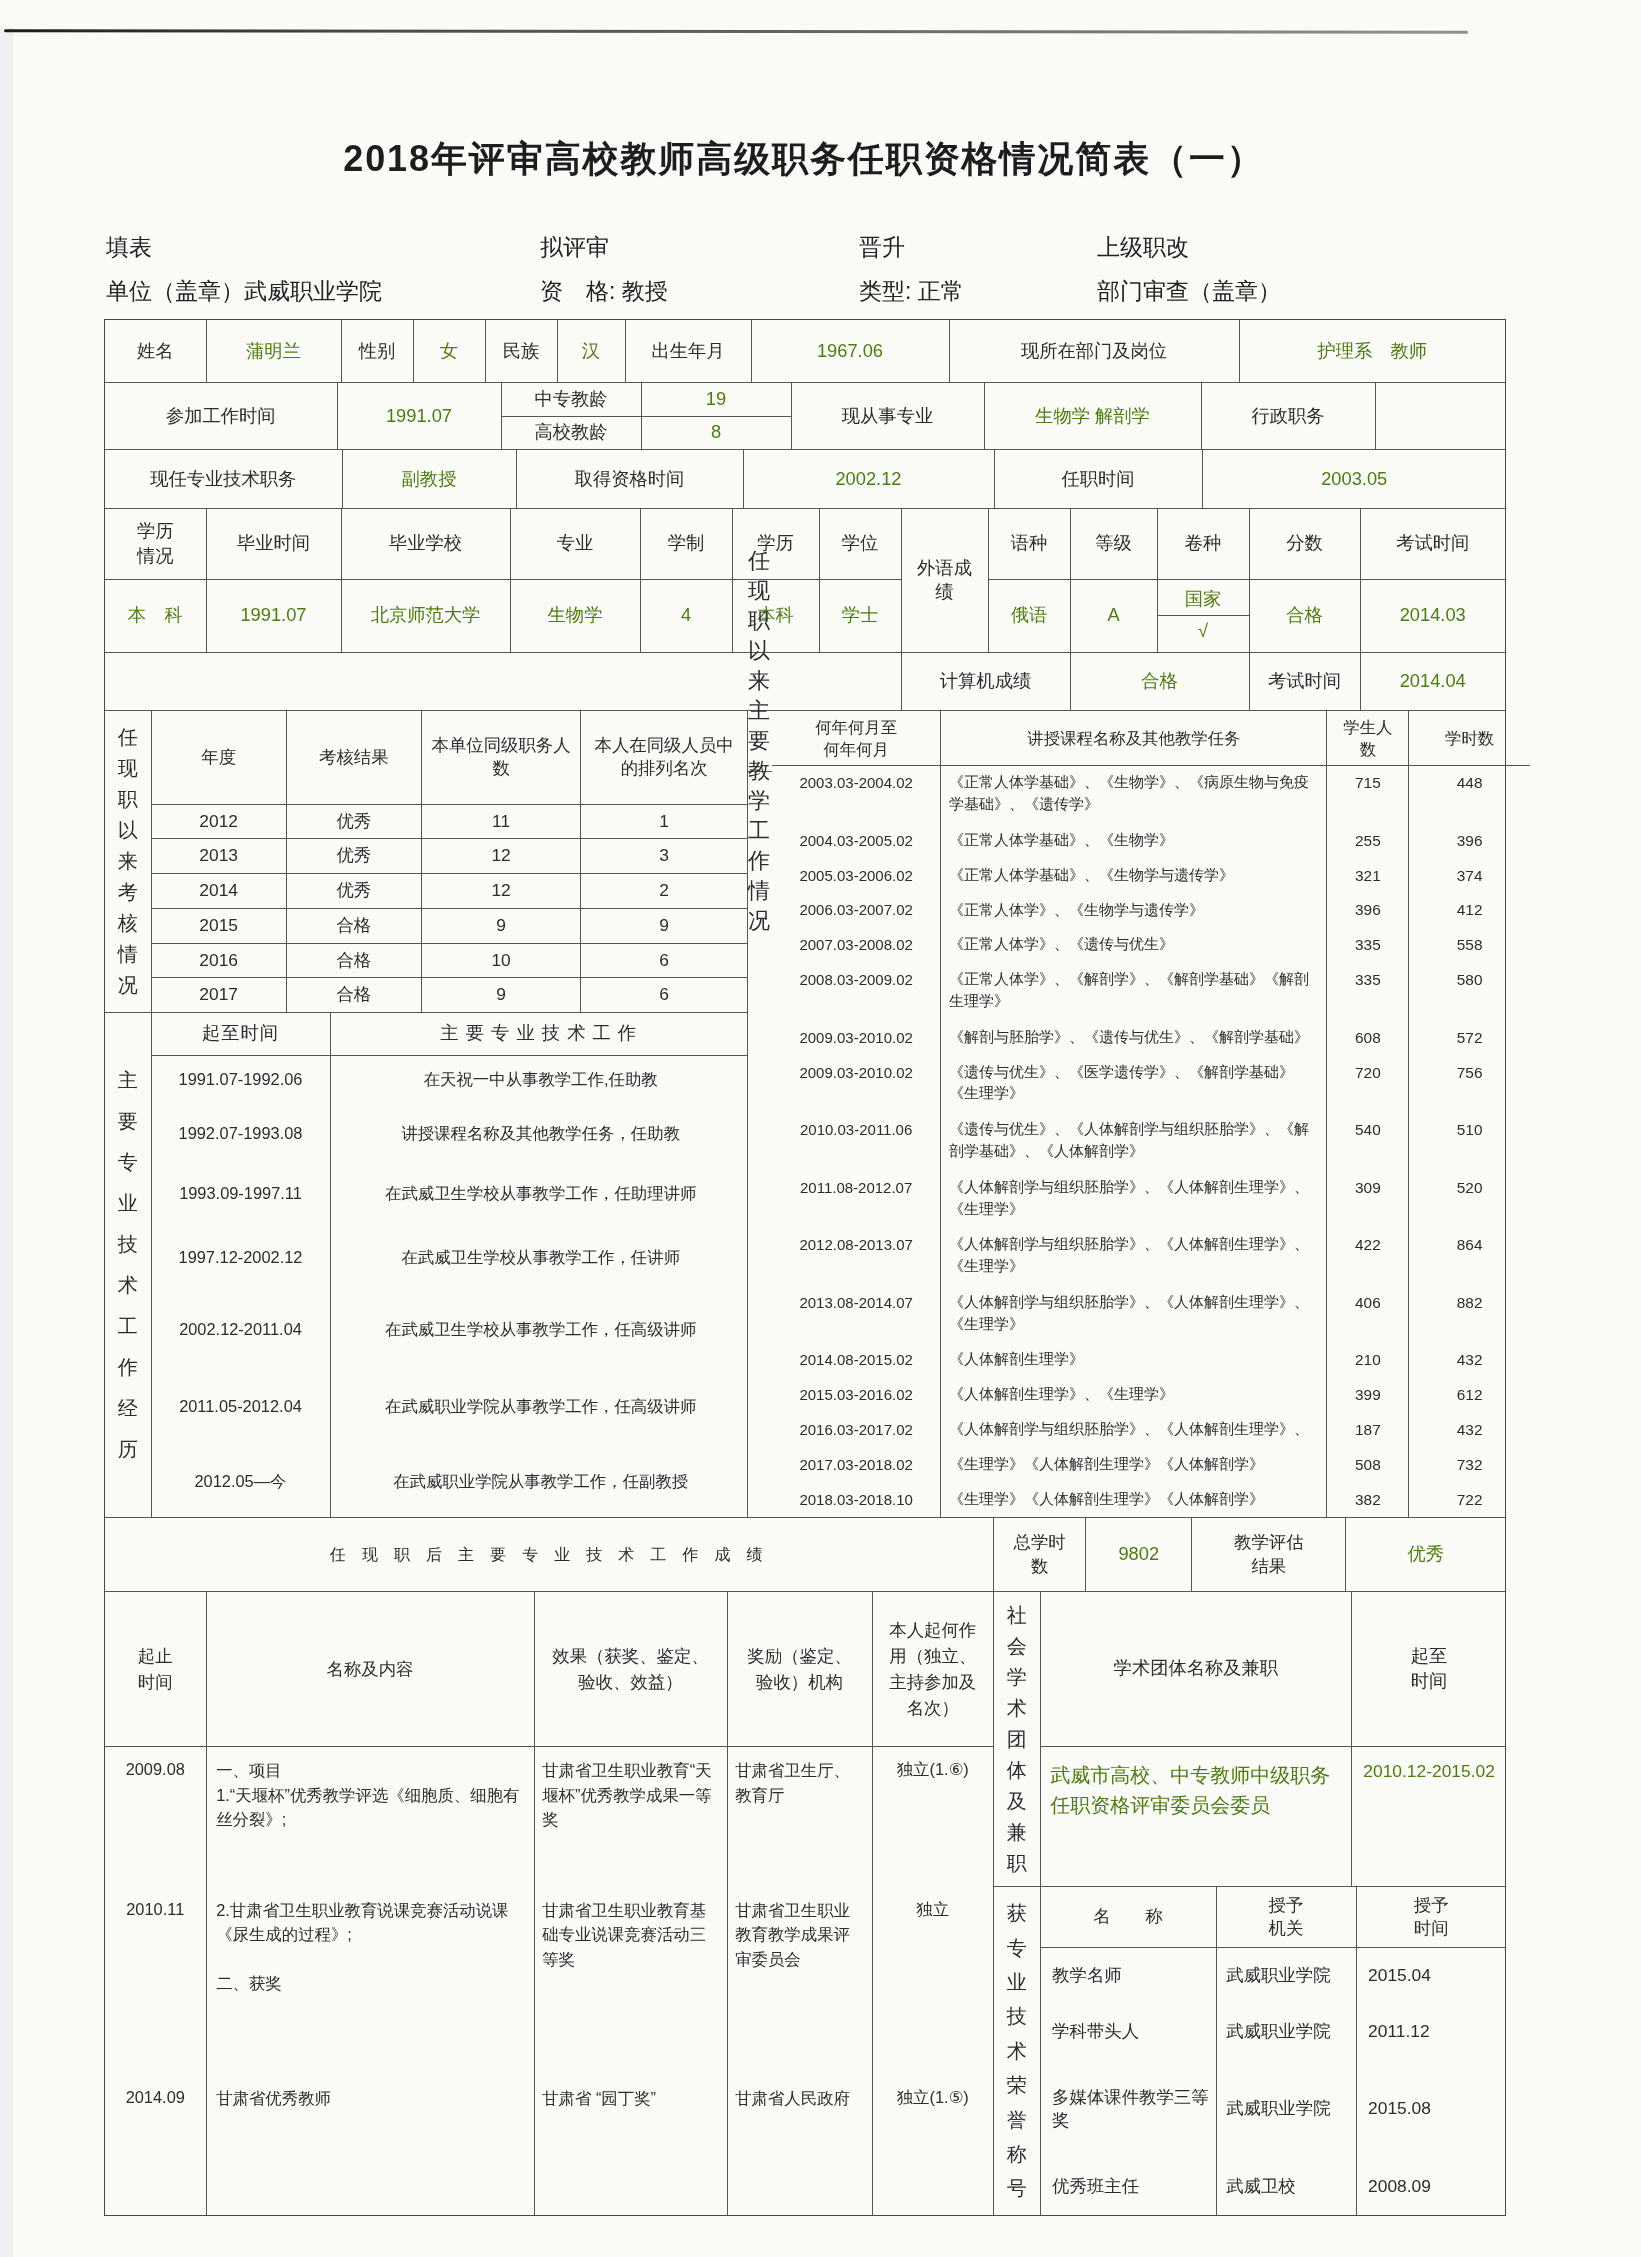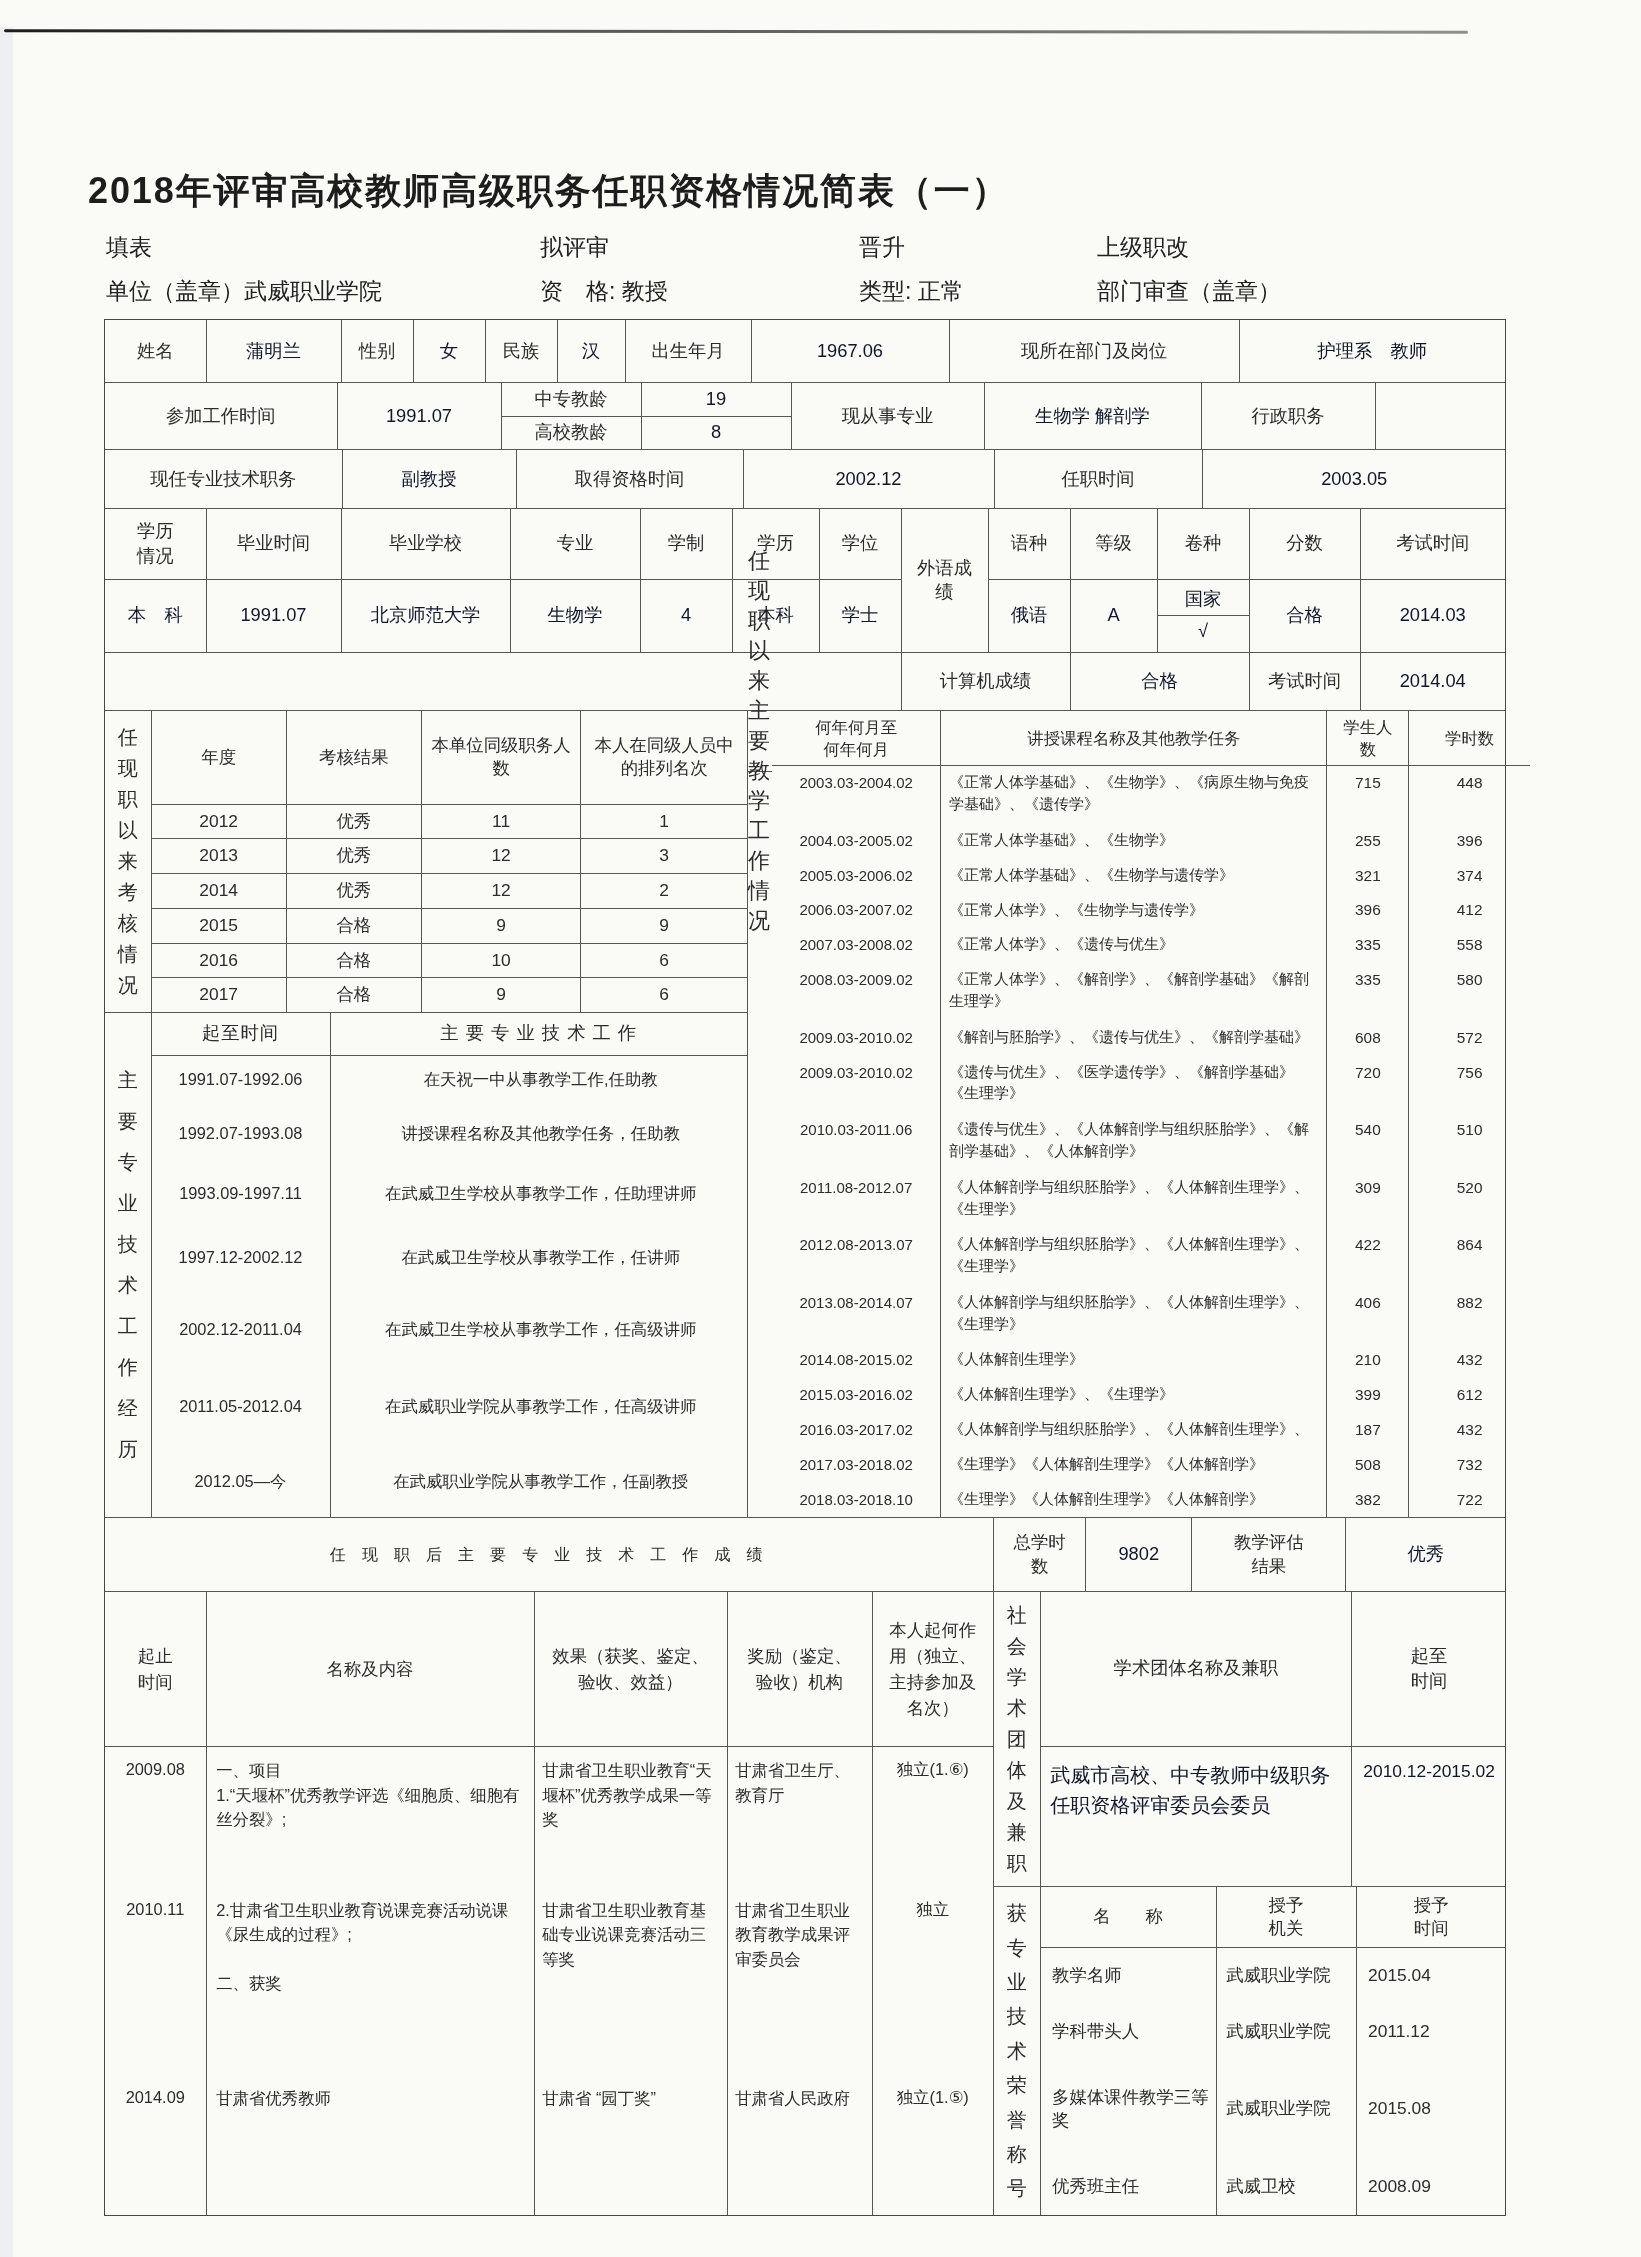--- a/index.html
+++ b/index.html
@@ -6,38 +6,38 @@
   .page{
     position:relative;width:1641px;height:2257px;margin:0 auto;
     background:#fafaf7;overflow:hidden;
     font-family:"Liberation Sans","DejaVu Sans",sans-serif;
     color:#2c2c2c;
   }
   .left-shade{position:absolute;left:0;top:27px;width:12.6px;height:2230px;background:#edeff1;}
   .edge-top{position:absolute;left:3.9px;top:30px;width:1464px;height:2.9px;
     background:linear-gradient(90deg,#1c1c1c,#4a4a4a 25%,#6a6a6a 60%,#8e8e8e 95%);
     transform:rotate(0.05deg);border-radius:1.9px;}
-  .title{position:absolute;left:88px;top:135px;width:1400px;text-align:left;
-    font-size:36px;font-weight:bold;letter-spacing:1.9px;color:#1d1d1d;margin-top:32px;}
+  .title{position:absolute;left:104px;top:135px;width:1400px;text-align:center;
+    font-size:36px;font-weight:bold;letter-spacing:1.9px;color:#1d1d1d;}
   .formhead{position:absolute;left:104px;top:232px;width:1400px;height:87px;font-size:23px;color:#222;}
   .fh{position:absolute;top:0;}
   .fh .l1{display:block;}
   .fh .l2{display:block;margin-top:12.6px;}
   .fh1{left:1.9px;}.fh2{left:436px;}.fh3{left:755px;}.fh4{left:993px;}
 
   .sheet{position:absolute;left:104px;top:319px;width:1400px;border:1.9px solid #464646;background:transparent;}
   .sheet > div + div{border-top:1px solid #565656;}
 
   table{border-collapse:collapse;table-layout:fixed;width:100%;border-style:hidden;}
   td,th{border:1px solid #565656;text-align:center;vertical-align:middle;
     padding:2.9px 5.8px;font-weight:normal;font-size:18.3px;line-height:1.35;
     word-break:break-all;box-sizing:border-box;color:#2c2c2c;}
   .pl{white-space:pre-line;}
   .nb{border-top-style:none;border-bottom-style:none;}
-  .val{color:#0f172a;}
+  .val{color:#4d7c0f;}
 
   .t0 td{height:62px;}
   .t1 td{height:33px;}
   .t2 td{height:58px;}
   .t3 .rD td{height:70px;font-size:18.3px;}
   .t3 .rE td{height:73px;}
   .t3 .rF td{height:58px;}
   .paper-cell{padding:0;}
   .paper-top{padding:1.9px 0 2.9px;}
   .paper-check{border-top:1px solid #565656;padding:2.9px 0 1.9px;}

